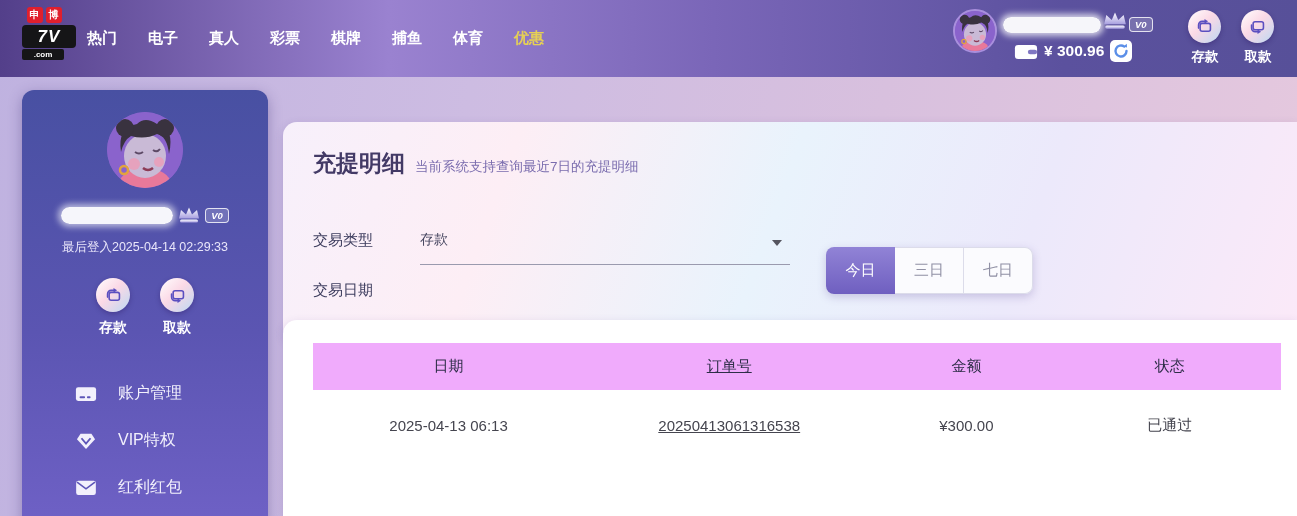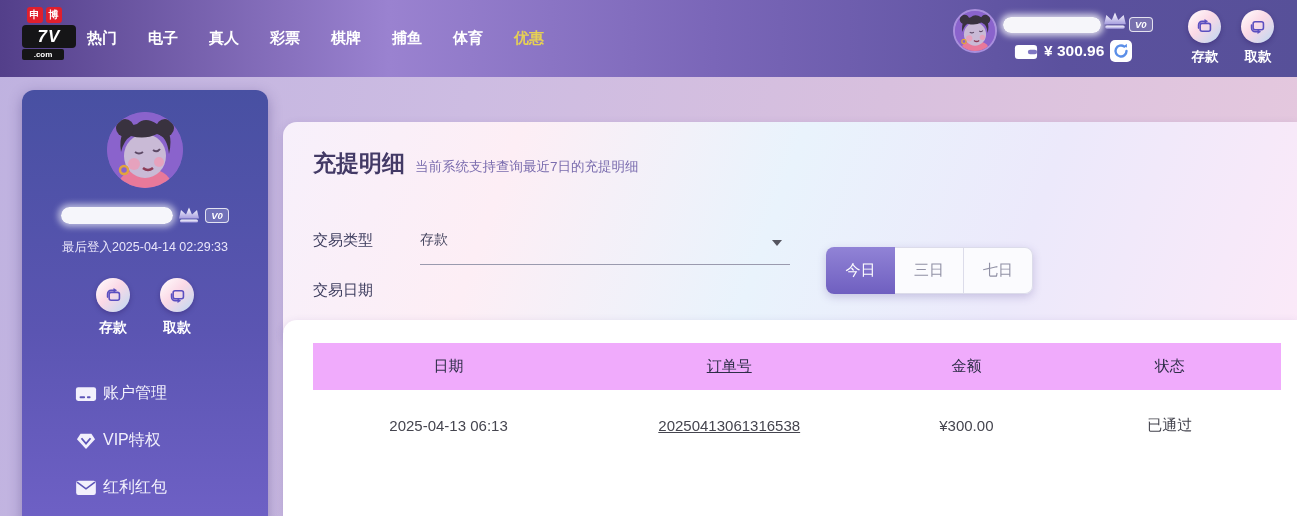--- a/index.html
+++ b/index.html
@@ -53,21 +53,21 @@
   .sb-vip-badge { height:15px; padding:0 5px; border:1px solid rgba(255,255,255,.8); background:rgba(255,255,255,.18);
     border-radius:4px; color:#fff; font-size:9.5px; font-weight:bold; display:flex; align-items:center; font-style:italic; }
   .last-login { position:absolute; left:0; top:149px; width:100%; text-align:center; color:#e9e6fa; font-size:12.5px; }
   .sb-btns { position:absolute; left:0; top:188px; width:100%; display:flex; justify-content:center; gap:30px; }
   .sb-btn { display:flex; flex-direction:column; align-items:center; gap:7px; cursor:pointer; }
   .sb-btn .round-circle { width:34px; height:34px; border-radius:50%;
     background:linear-gradient(135deg,#ffffff 0%,#fbd9e6 45%,#bcd8f2 100%);
     display:flex; align-items:center; justify-content:center; box-shadow:0 2px 5px rgba(40,20,90,.35); }
   .sb-btn-label { color:#fff; font-size:14px; font-weight:bold; }
   .sb-menu { position:absolute; left:0; top:280px; width:100%; }
-  .sb-menu-item { display:flex; align-items:center; gap:6px; padding:13px 0 13px 53px; cursor:pointer; }
+  .sb-menu-item { display:flex; align-items:center; gap:21px; padding:13px 0 13px 53px; cursor:pointer; }
   .sb-menu-item span.lbl { color:#f2f0fc; font-size:16px; }
 
   
   .filter-panel { position:absolute; left:283px; top:88px; width:1014px; height:220px;
     border-radius:14px 0 0 14px;
     background:linear-gradient(110deg,#f7f0fb 0%,#fdeef5 22%,#e9f3fc 48%,#ece9fb 72%,#fbe9f8 100%);
     box-shadow:0 3px 10px rgba(80,60,140,.18);margin-top:34px; }
   .panel-title-row { position:absolute; left:30px; top:26px; display:flex; align-items:baseline; gap:10px; }
   .panel-title { font-size:23px; font-weight:bold; color:#433a66; }
   .panel-subtitle { font-size:13.5px; color:#7a6cae; }

